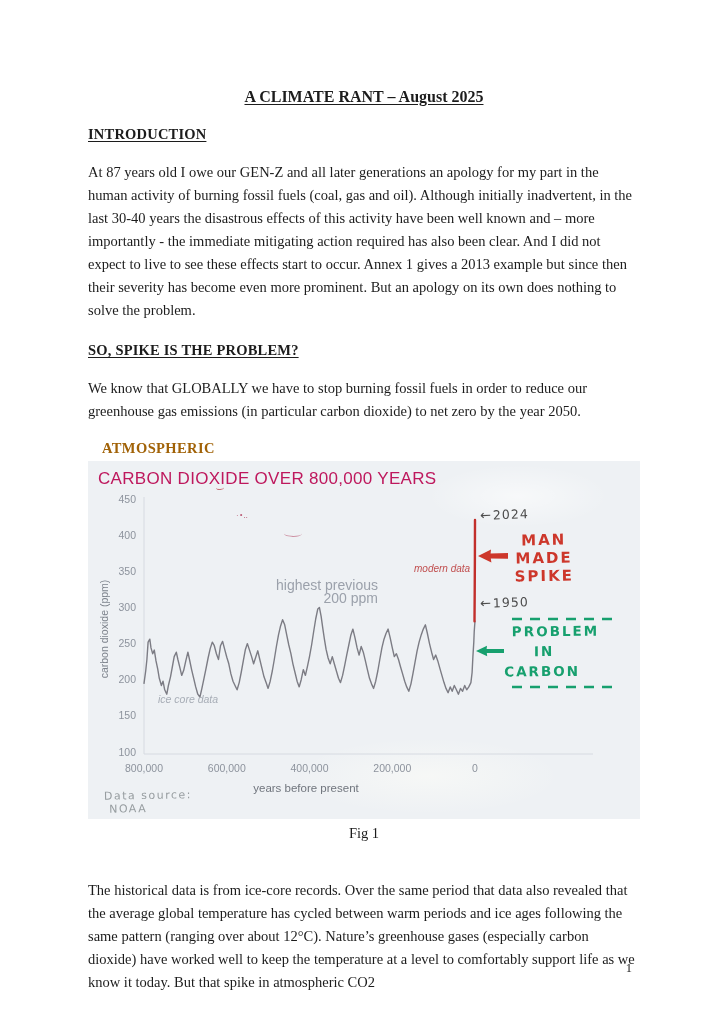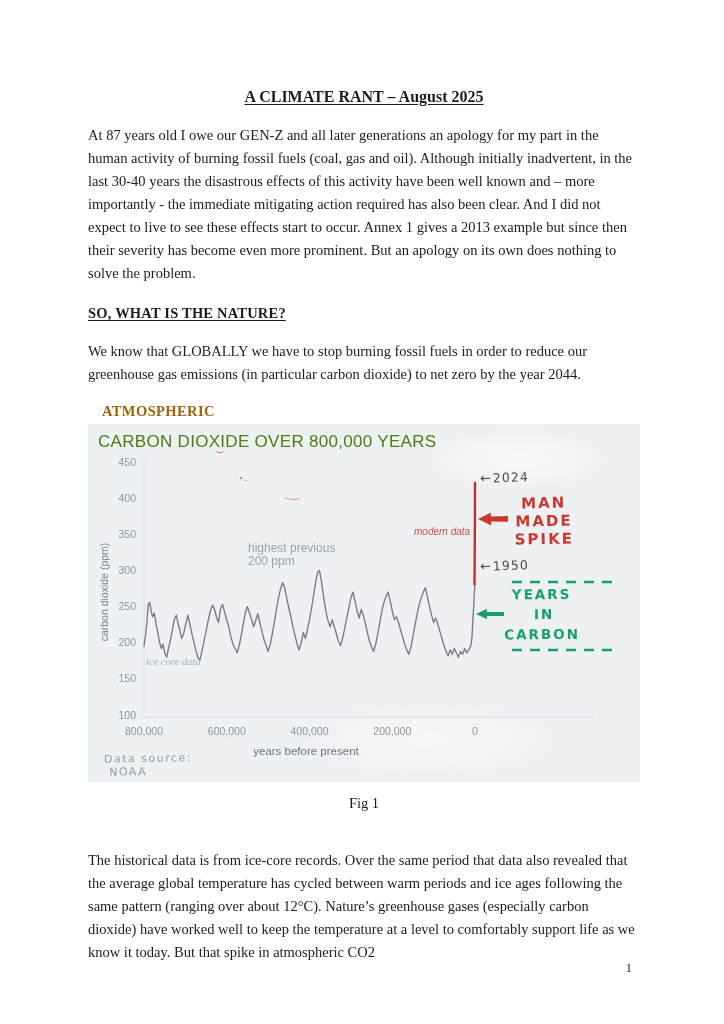--- a/index.html
+++ b/index.html
@@ -21,22 +21,22 @@
   .scan-title{position:absolute;left:10px;top:8px;font-family:"Liberation Sans",sans-serif;
               font-size:17px;letter-spacing:.3px;}
   .ylab{position:absolute;left:-49px;top:162px;width:130px;text-align:center;
         transform:rotate(-90deg);font-family:"Liberation Sans",sans-serif;font-size:10.5px;color:#7d838c;}
   svg.plot{position:absolute;left:0;top:0;width:552px;height:358px;}
   svg.plot line.axisline{stroke:#d6dae1;stroke-width:1;}
   svg.plot line.gdash{stroke:#17a06e;stroke-width:2.6;stroke-dasharray:10 8;}
   svg.plot text.tick{font-family:"Liberation Sans",sans-serif;font-size:10.5px;fill:#8d939d;}
   svg.plot text.xlabel{font-family:"Liberation Sans",sans-serif;font-size:11.5px;fill:#70757d;}
   .ann{position:absolute;white-space:nowrap;}
-  .gray-note{font-family:"Liberation Sans",sans-serif;font-size:12px;color:#9ba1ab;
-             text-align:left;line-height:13px;white-space:normal;}
+  .gray-note{font-family:"Liberation Sans",sans-serif;font-size:14px;color:#9ba1ab;
+             text-align:right;line-height:13px;white-space:normal;}
   .italic-note{font-family:"Liberation Sans",sans-serif;font-style:italic;}
   .ice{font-size:10.5px;color:#a7adb6;}
   .modern{font-size:10px;color:#c04e4e;}
   .yearnote{font-family:"DejaVu Sans",sans-serif;font-size:12.5px;color:#4c4c4c;
             letter-spacing:1px;transform:rotate(-2deg);}
   .yearnote .harrow{font-size:13px;margin-right:1px;}
   .man-made{font-family:"DejaVu Sans",sans-serif;font-size:15px;font-weight:bold;color:#cd372b;
             letter-spacing:2px;line-height:18px;width:76px;text-align:center;transform:rotate(-1deg);}
   .man-made span{display:block;}
   .nature{font-family:"DejaVu Sans",sans-serif;font-size:13.5px;font-weight:bold;color:#17a06e;
@@ -50,36 +50,37 @@
   .pencil span:nth-child(2){padding-left:5px;}
   .arr{position:absolute;}
   .arr.red path{fill:#cd372b;}
   .arr.green path{fill:#17a06e;}
   .mark{position:absolute;pointer-events:none;}
   .mark-a{font-size:8px;color:rgba(176,62,92,.85);letter-spacing:1px;}
   .mark-b{width:18px;height:6px;border-bottom:1.5px solid rgba(176,62,92,.55);
           border-radius:0 0 60% 40%;transform:rotate(4deg);}
   .mark-c{width:8px;height:4px;border-bottom:1.5px solid rgba(193,75,82,.8);
           border-radius:0 0 50% 50%;transform:rotate(-3deg);}
-  .fig-caption{margin:13px 0 0 0;font-size:14.5px;text-align:center;}
+  .fig-caption{margin:6px 0 0 0;font-size:14.5px;text-align:center;}
   .closing{margin-top:37px;}
   .page-num{position:absolute;right:92px;bottom:48px;font-size:12.5px;}
 </style>
 </head>
 <body>
 
 <div class="page">
   <div class="content">
 
     <div class="doc-title">A CLIMATE RANT – August 2025</div>
 
+    <div class="heading">INTRODUCTION</div>
     <p class="para">At 87 years old I owe our GEN-Z and all later generations an apology for my part in the human activity of burning fossil fuels (coal, gas and oil). Although initially inadvertent, in the last 30-40 years the disastrous effects of this activity have been well known and – more importantly - the immediate mitigating action required has also been clear. And I did not expect to live to see these effects start to occur. Annex 1 gives a 2013 example but since then their severity has become even more prominent. But an apology on its own does nothing to solve the problem.</p>
 
-    <div class="heading">SO, WHAT IS THE NATURE?</div>
-    <p class="para">We know that GLOBALLY we have to stop burning fossil fuels in order to reduce our greenhouse gas emissions (in particular carbon dioxide) to net zero by the year 2044.</p>
+    <div class="heading">SO, SPIKE IS THE PROBLEM?</div>
+    <p class="para">We know that GLOBALLY we have to stop burning fossil fuels in order to reduce our greenhouse gas emissions (in particular carbon dioxide) to net zero by the year 2050.</p>
 
     <div class="fig-label" style="color: #a16207;">ATMOSPHERIC</div>
 
     <div class="scan">
       <svg class="plot" viewBox="0 0 552 358" aria-hidden="true">
         <line class="axisline" x1="56" y1="36" x2="56" y2="293"></line>
         <line class="axisline" x1="56" y1="293" x2="505" y2="293"></line>
         <line class="gdash" x1="424" y1="158" x2="528" y2="158"></line>
         <line class="gdash" x1="424" y1="226" x2="528" y2="226"></line>
         <g id="series-g">
@@ -97,29 +98,29 @@
             <text x="48" y="294.5" text-anchor="end" class="tick">100</text>
             <text x="56.0" y="311" text-anchor="middle" class="tick">800,000</text>
             <text x="138.8" y="311" text-anchor="middle" class="tick">600,000</text>
             <text x="221.5" y="311" text-anchor="middle" class="tick">400,000</text>
             <text x="304.3" y="311" text-anchor="middle" class="tick">200,000</text>
             <text x="387.0" y="311" text-anchor="middle" class="tick">0</text>
             <text x="218" y="331" text-anchor="middle" class="xlabel">years before present</text>
           </g>
       </svg>
 
-      <div class="scan-title" style="color: #4d7c0f;">CARBON DIOXIDE OVER 800,000 YEARS</div>
+      <div class="scan-title" style="color: #be185d;">CARBON DIOXIDE OVER 800,000 YEARS</div>
       <div class="ylab">carbon dioxide (ppm)</div>
 
       <div class="ann gray-note" style="left:160px;top:118px;width:130px;">
         <span>highest previous</span><br>
         <span>200 ppm</span>
       </div>
 
-      <div class="ann italic-note ice" style="left:58px;top:232px;font-family:Liberation Serif, serif;">ice core data</div>
+      <div class="ann italic-note ice" style="left:70px;top:232px;">ice core data</div>
 
       <div class="ann italic-note modern" style="left:326px;top:102px;">modern data</div>
 
       <div class="ann yearnote" style="left:392px;top:46px;">
         <span class="harrow">←</span><span>2024</span>
       </div>
 
       <div class="ann man-made" style="left:418px;top:70px;">
         <span>MAN</span>
         <span>MADE</span>
@@ -128,21 +129,21 @@
 
       <svg class="arr red" style="left:390px;top:88px;" width="30" height="14" viewBox="0 0 30 14">
         <path d="M0 7 L13 0.6 L12.6 4.6 L30 4 L30 9.8 L12.8 9.4 L13.4 13.4 Z"></path>
       </svg>
 
       <div class="ann yearnote" style="left:392px;top:134px;">
         <span class="harrow">←</span><span>1950</span>
       </div>
 
       <div class="ann nature" style="left:416px;top:160px;">
-        <span>YEARS</span>
+        <span>PROBLEM</span>
         <span>IN</span>
         <span>CARBON</span>
       </div>
 
       <svg class="arr green" style="left:388px;top:184px;" width="28" height="12" viewBox="0 0 28 12">
         <path d="M0 6 L11 0.8 L10.6 4 L28 4 L28 8 L10.8 8 L11.2 11.2 Z"></path>
       </svg>
 
       <div class="ann pencil" style="left:16px;top:328px;">
         <span>Data source:</span>

